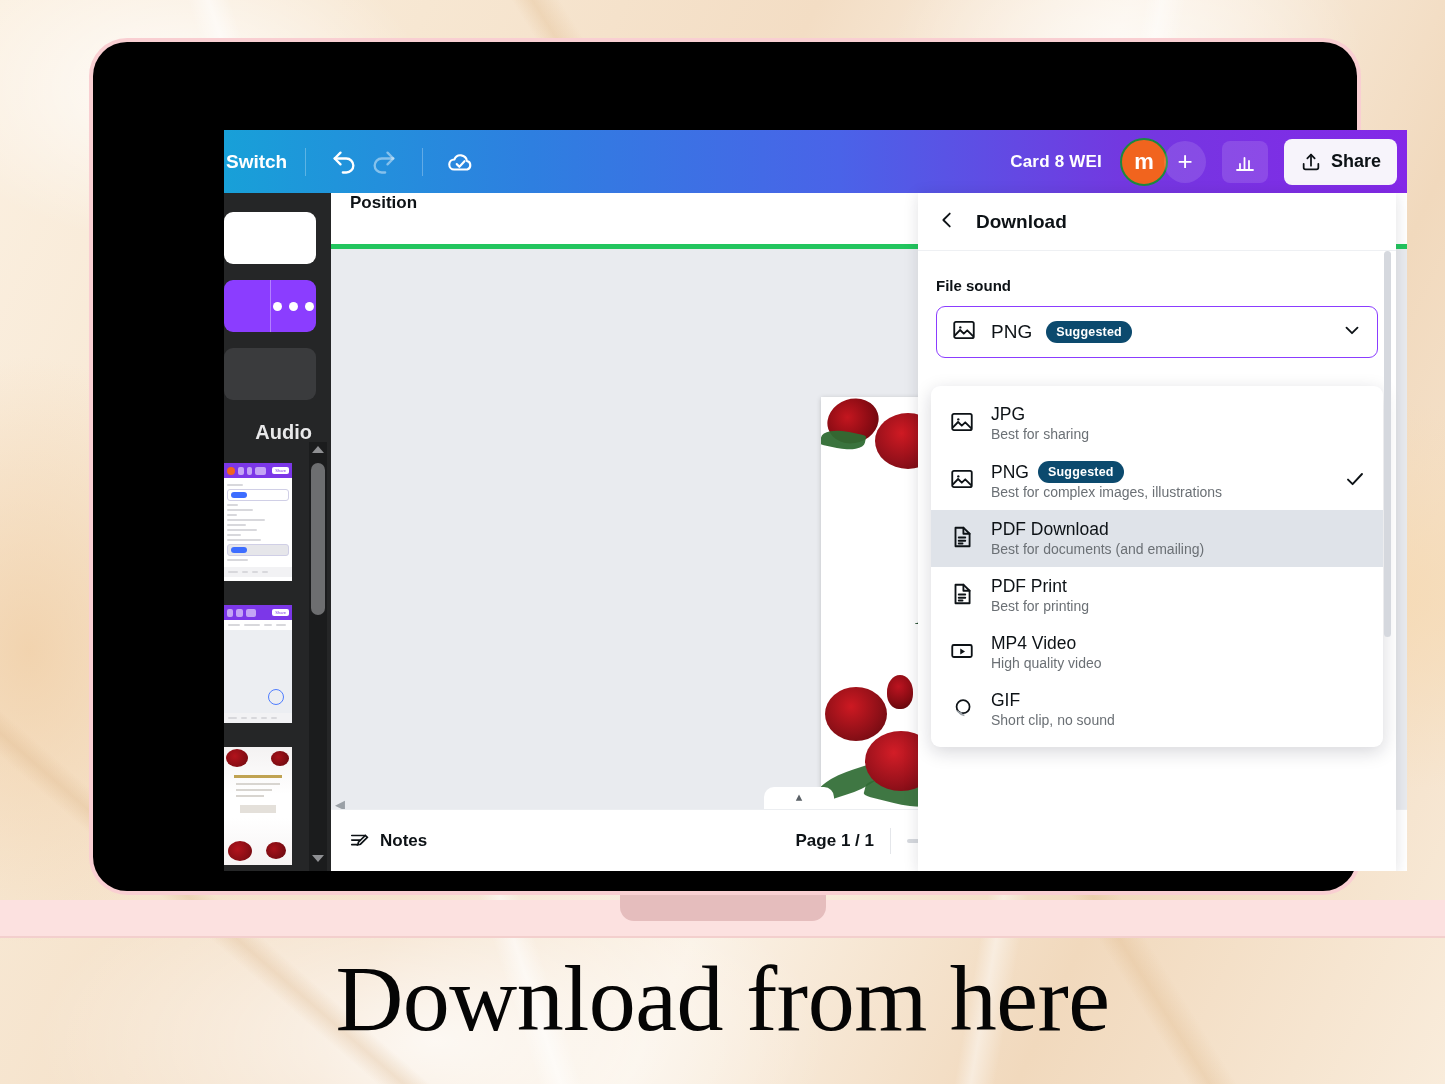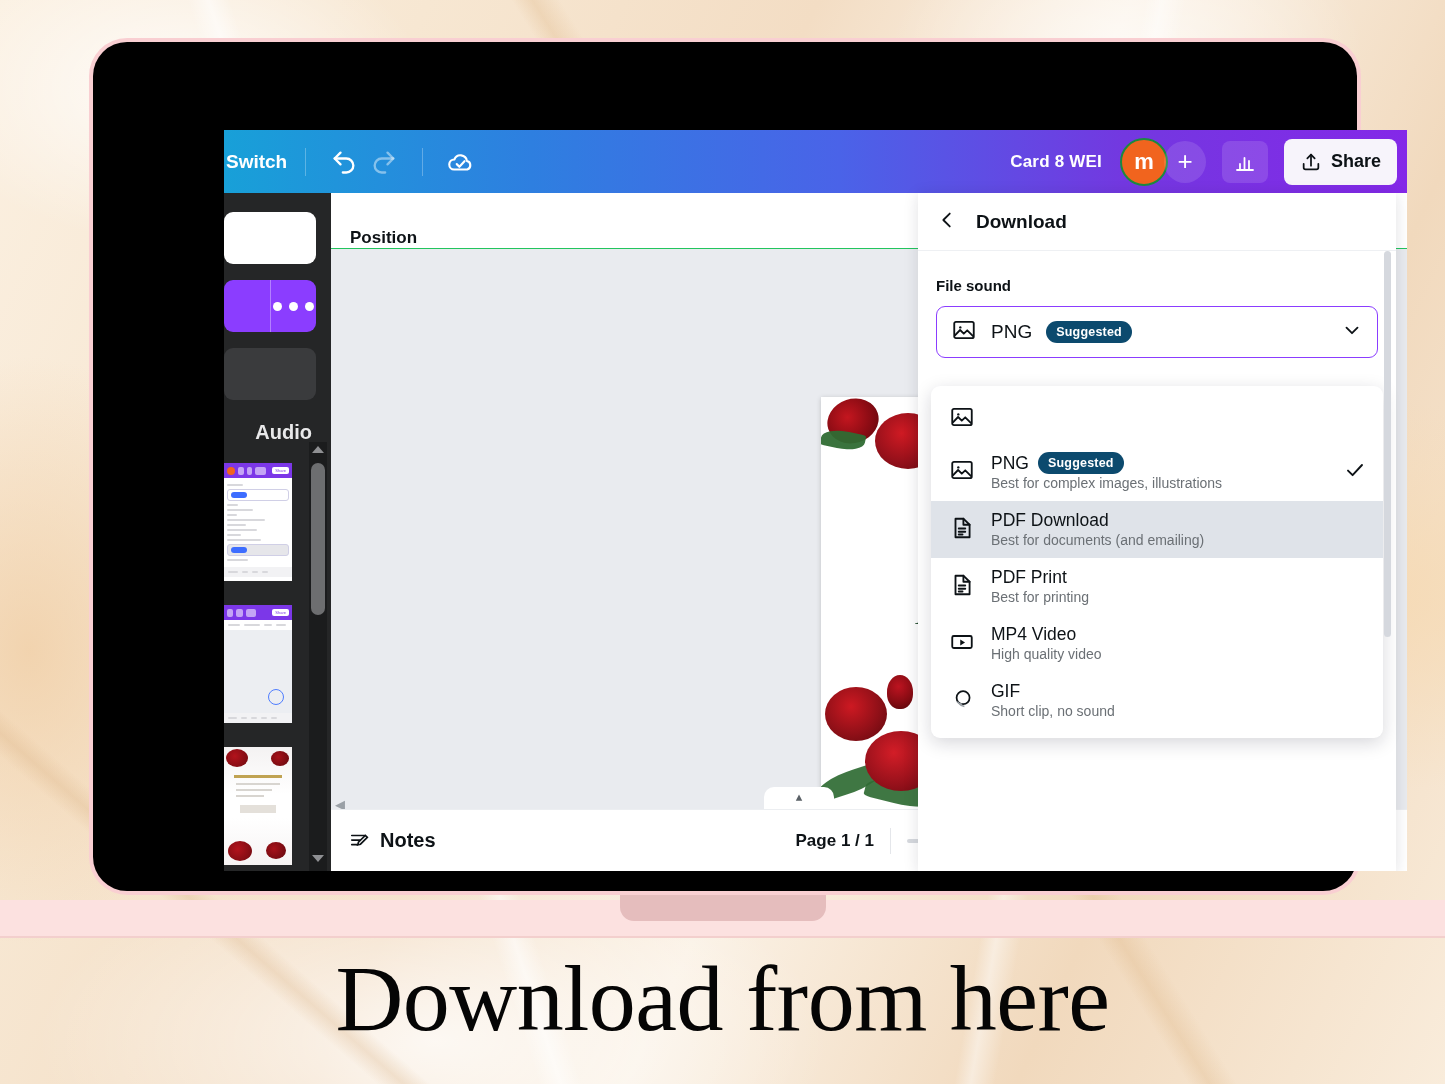--- a/index.html
+++ b/index.html
@@ -110,21 +110,21 @@
   #sb-scrollup{position:absolute;left:88px;top:253px;width:0;height:0;border-left:6px solid transparent;border-right:6px solid transparent;border-bottom:7px solid #8f9093;}
   #sb-scrolldown{position:absolute;left:88px;top:662px;width:0;height:0;border-left:6px solid transparent;border-right:6px solid transparent;border-top:7px solid #8f9093;}
   #collapse-handle{
     position:absolute;left:104px;top:390px;width:22px;height:66px;background:#252627;
     border-top-right-radius:13px;border-bottom-right-radius:13px;
     display:flex;align-items:center;justify-content:center;color:#cfcfd1;font-size:14px;
   }
   
   #posbar{
     position:absolute;left:107px;top:63px;width:1076px;height:56px;background:#fff;
-    border-bottom:1px solid #22c55e;display:flex;align-items:flex-end;padding-left:19px;
+    border-bottom:5px solid #22c55e;display:flex;align-items:flex-start;padding-left:19px;
     box-sizing:border-box;
   }
   #posbar .lbl{font-size:17px;font-weight:bold;color:#0d1216;}
   
   #canvas{
     position:absolute;left:107px;top:119px;width:1076px;height:560px;background:#e9ebef;overflow:hidden;
   }
   #lock-icon{position:absolute;left:690px;top:120px;}
   #card{
     position:absolute;left:490px;top:148px;width:420px;height:412px;
@@ -149,21 +149,21 @@
   #caret-up{
     position:absolute;left:540px;top:657px;width:70px;height:24px;background:#fff;
     border-top-left-radius:10px;border-top-right-radius:10px;display:flex;align-items:flex-start;
     justify-content:center;color:#5b6167;font-size:13px;padding-top:2px;box-sizing:border-box;
   }
   
   #bottombar{
     position:absolute;left:107px;top:679px;width:1076px;height:62px;background:#fff;
     border-top:1px solid #eceef1;display:flex;align-items:center;padding:0 18px;box-sizing:border-box;
   }
-  .bb-notes{display:flex;align-items:center;gap:9px;font-size:20px;font-weight:bold;color:#0d1216;}
+  .bb-notes{display:flex;align-items:center;gap:9px;font-size:17px;font-weight:bold;color:#0d1216;}
   .bb-page{font-size:17px;font-weight:bold;color:#0d1216;margin-left:auto;}
   .bb-sep{width:1px;height:26px;background:#e4e6ea;margin:0 16px;}
   .bb-slider{width:232px;height:4px;background:#d6d9de;border-radius:2px;position:relative;}
   .bb-knob{position:absolute;left:100px;top:-5px;width:14px;height:14px;border-radius:50%;background:#0d1216;}
   .bb-zoom{font-size:17px;font-weight:bold;color:#0d1216;margin-left:22px;}
   .bb-ico{margin-left:24px;display:flex;align-items:center;justify-content:center;}
   
   #download-panel{
     position:absolute;left:694px;top:63px;width:478px;height:678px;background:#fff;
     box-shadow:0 2px 14px rgba(20,20,43,.13);
@@ -502,20 +502,26 @@
       <div id="dl-menu">
 
         <div class="dl-opt">
           <span>
             <svg width="26" height="26" viewBox="0 0 24 24" fill="none" stroke="#0d1216" stroke-width="1.7" stroke-linejoin="round">
                 <rect x="3" y="4.5" width="18" height="15" rx="1.6"></rect>
                 <circle cx="8.6" cy="9.6" r="1.1" fill="#0d1216" stroke="none"></circle>
                 <path d="M3.4 17.2l5-5.2 3.4 3.4 3.2-3.1 5.6 5.6"></path>
               </svg>
           </span>
+          <span class="txts">
+            <span class="ttl">
+                <span>JPG</span>
+              </span>
+            <span class="sub">Best for sharing</span>
+          </span>
         </div>
 
         <div class="dl-opt">
           <span>
             <svg width="26" height="26" viewBox="0 0 24 24" fill="none" stroke="#0d1216" stroke-width="1.7" stroke-linejoin="round">
                 <rect x="3" y="4.5" width="18" height="15" rx="1.6"></rect>
                 <circle cx="8.6" cy="9.6" r="1.1" fill="#0d1216" stroke="none"></circle>
                 <path d="M3.4 17.2l5-5.2 3.4 3.4 3.2-3.1 5.6 5.6"></path>
               </svg>
           </span>

